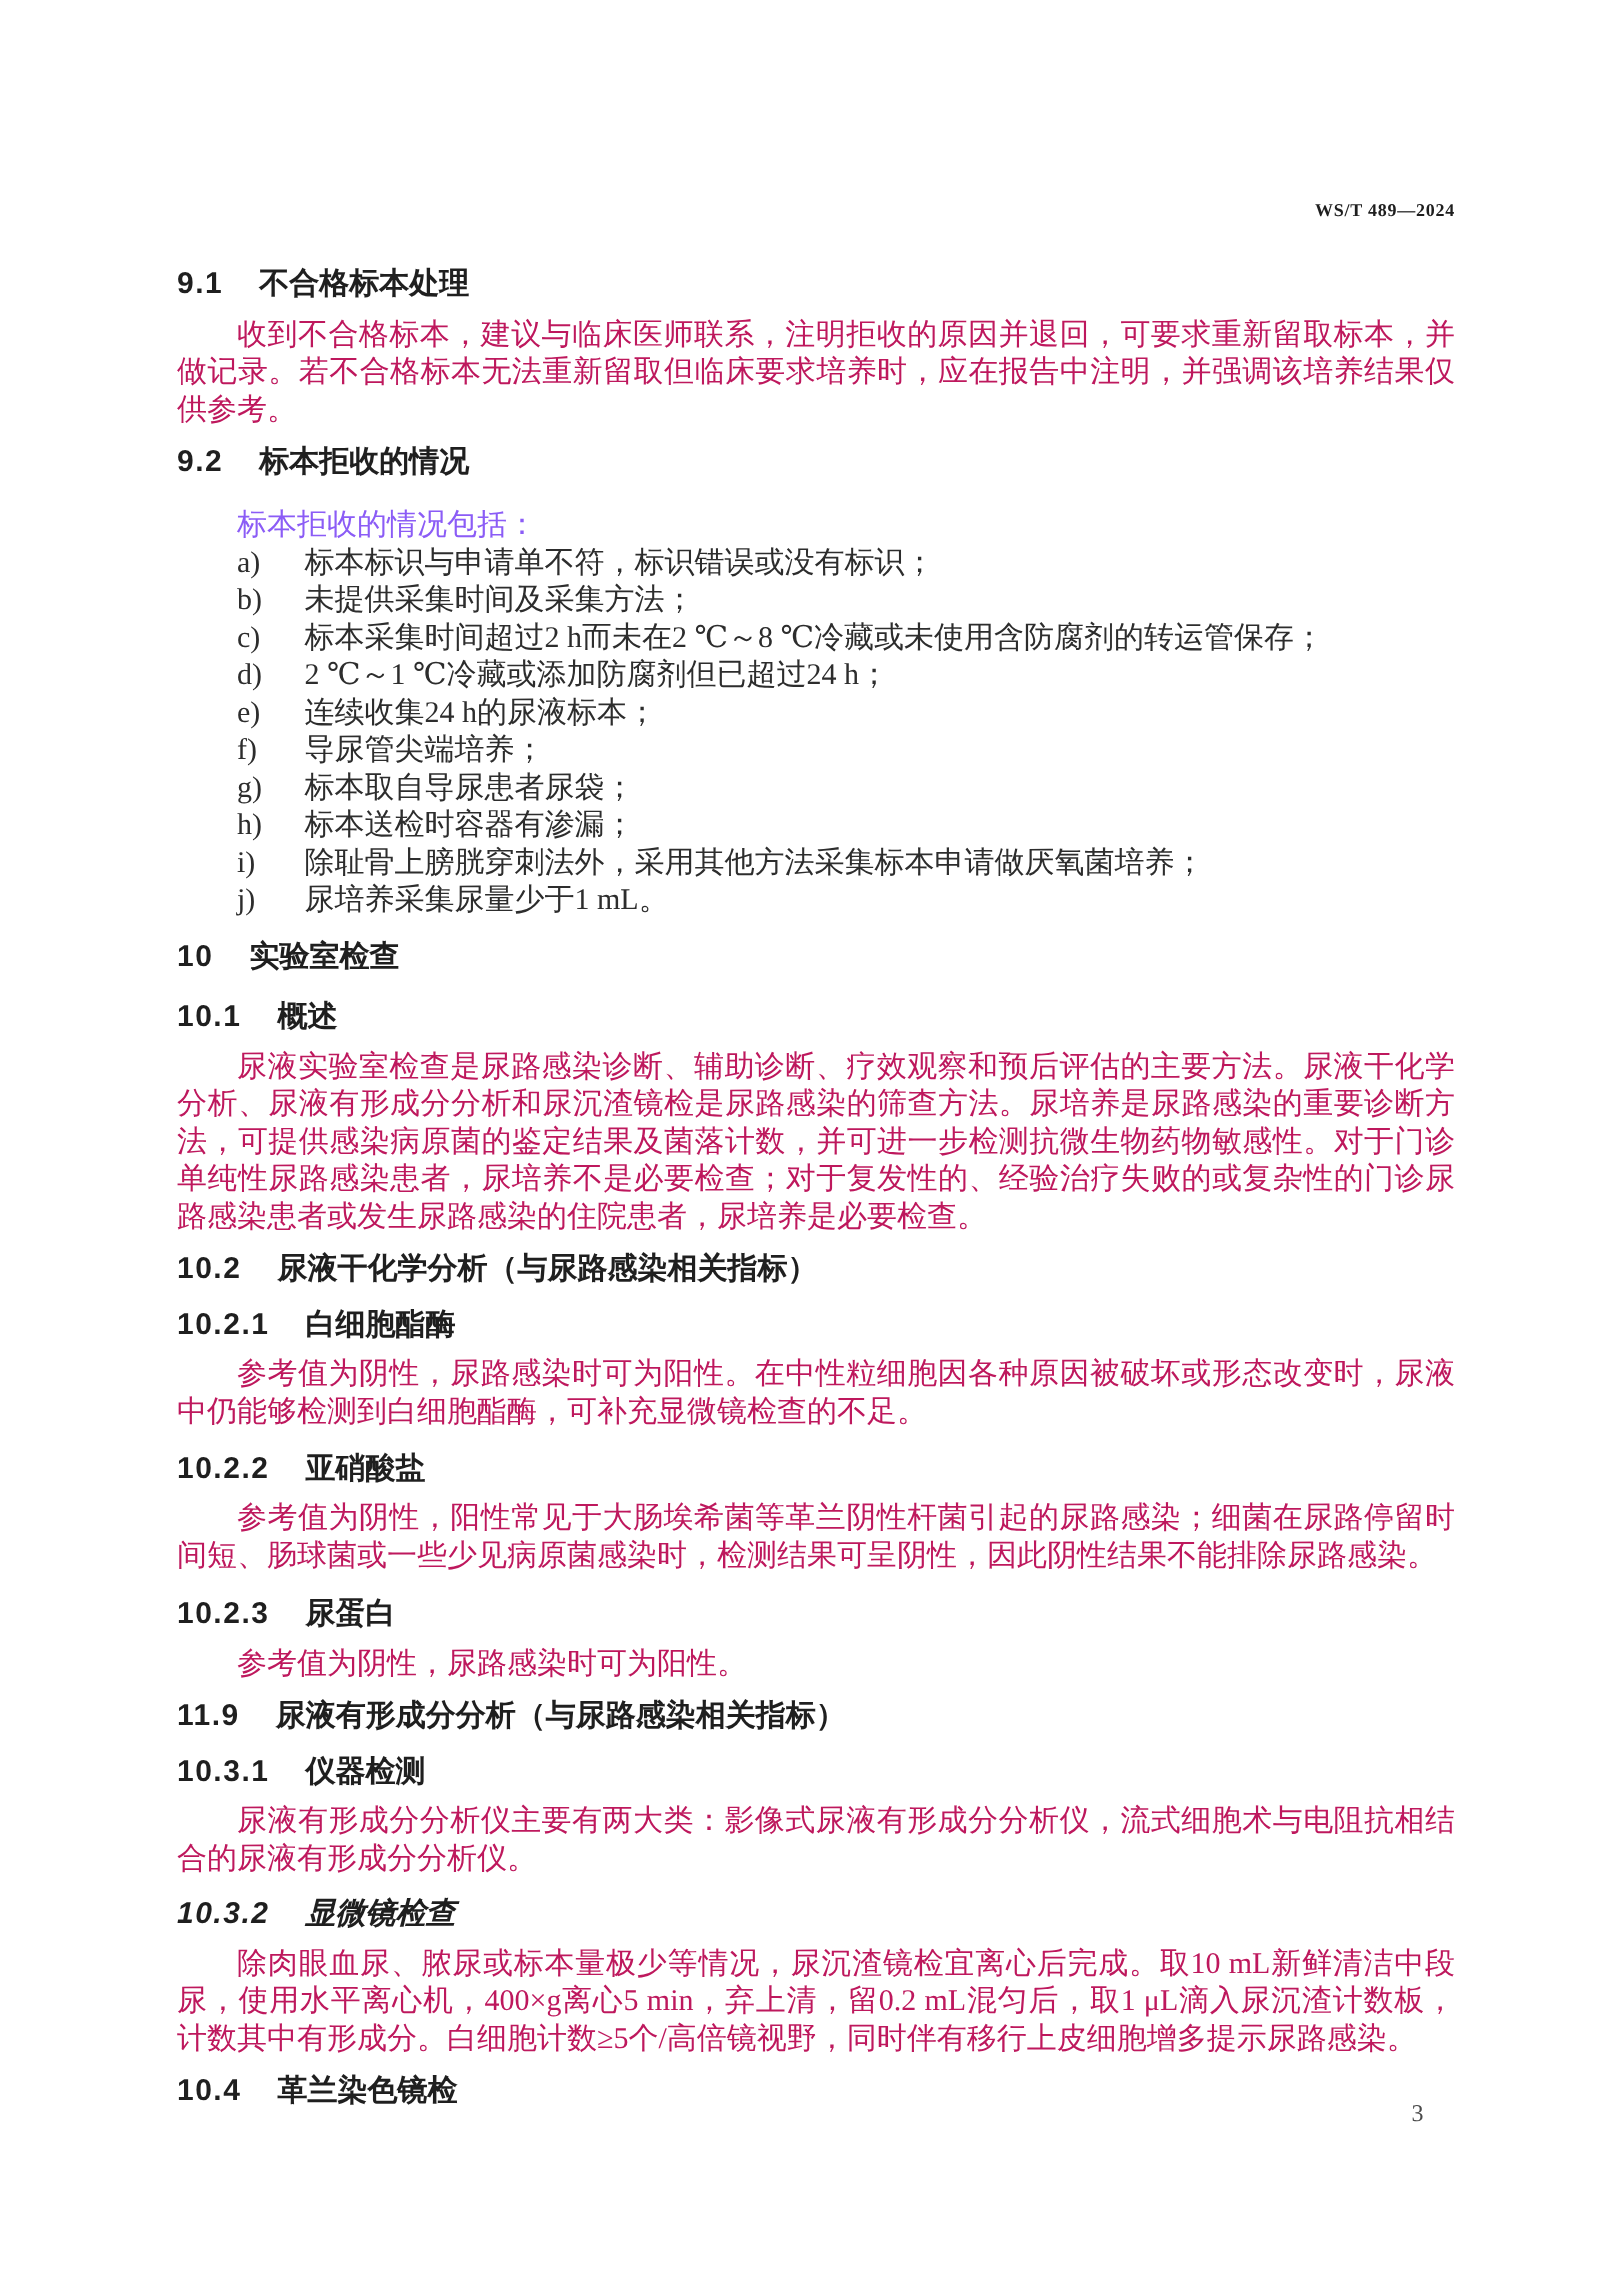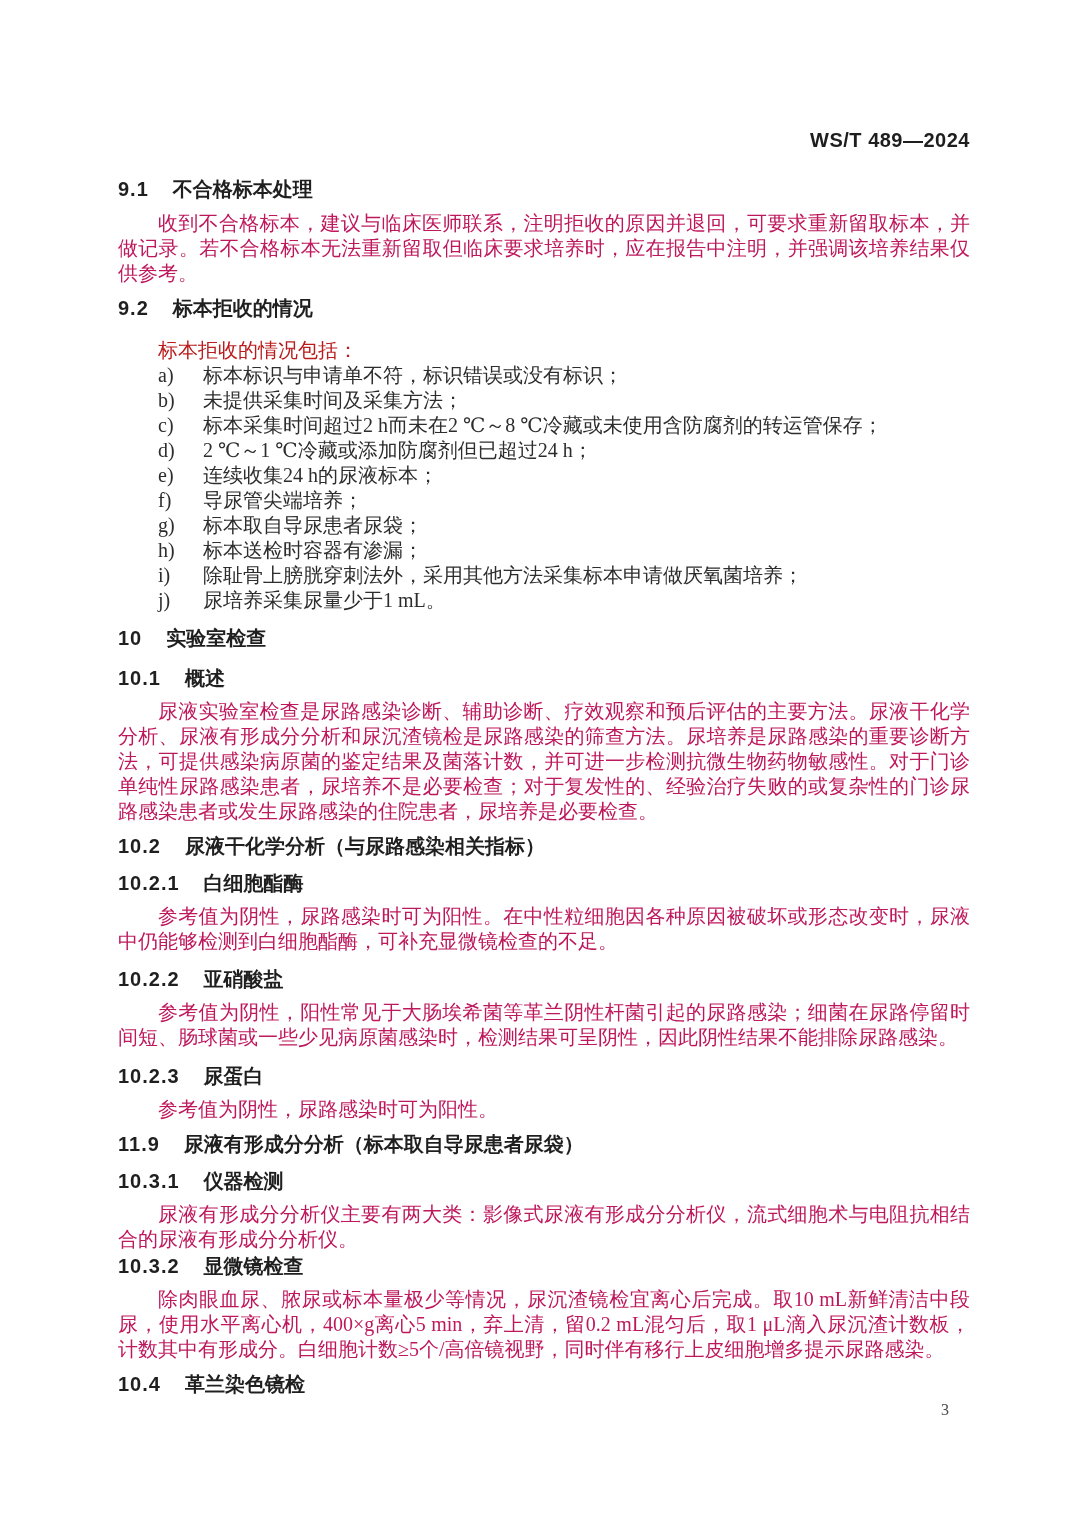--- a/index.html
+++ b/index.html
@@ -14,22 +14,22 @@
   }
   .page {
     position: relative;
     width: 1080px;
     height: 1527px;
     background: #ffffff;
     padding: 130px 110px 0 118px;
   }
   .doc-header {
     text-align: right;
-    font-family: Liberation Sans, sans-serif;
-    font-size: 20px;
+    font-family: Liberation Serif, serif;
+    font-size: 12px;
     font-weight: 600;
     color: #1e1e1e;
     letter-spacing: 0.5px;
     line-height: 20px;
   }
   h2.sec, h3.sec, h4.sec {
     font-family: "Liberation Sans", "DejaVu Sans", sans-serif;
     font-weight: 700;
     font-size: 20px;
     line-height: 27px;
@@ -41,21 +41,21 @@
     font-size: 20px;
     line-height: 25px;
     text-align: justify;
     text-indent: 2em;
     color: #be185d;
   }
   p.intro-text {
     font-size: 20px;
     line-height: 25px;
     text-indent: 2em;
-    color: #b91c1c;
+    color: #8b5cf6;
   }
   ul.reject-list { list-style: none; }
   ul.reject-list li {
     position: relative;
     font-size: 20px;
     line-height: 25px;
     padding-left: 85px;
     text-align: justify;
     color: #2d2d2d;
   }
@@ -63,21 +63,21 @@
     position: absolute;
     left: 40px;
     top: 0;
   }
   
   .mt26 { margin-top: 26px; }
   .mt25 { margin-top: 13px; }
   .mt16 { margin-top: 16px; }
   .mt13 { margin-top: 13px; }
   .mt12 { margin-top: 12px; }
-  .mt11 { margin-top: 1px; }
+  .mt11 { margin-top: 11px; font-style: italic; }
   .mt10 { margin-top: 10px; }
   .mt9  { margin-top: 9px; }
   .mt8  { margin-top: 8px; }
   .mt7  { margin-top: 7px; }
   .page-number {
     position: absolute;
     left: 941px;
     top: 1401px;
     font-size: 16px;
     color: #4a4a4a;
@@ -136,21 +136,21 @@
     <span class="sec-num">10.2.2</span><span>亚硝酸盐</span>
   </h4>
   <p class="body-text mt7">参考值为阴性，阳性常见于大肠埃希菌等革兰阴性杆菌引起的尿路感染；细菌在尿路停留时间短、肠球菌或一些少见病原菌感染时，检测结果可呈阴性，因此阴性结果不能排除尿路感染。</p>
 
   <h4 class="sec mt13">
     <span class="sec-num">10.2.3</span><span>尿蛋白</span>
   </h4>
   <p class="body-text mt7">参考值为阴性，尿路感染时可为阳性。</p>
 
   <h3 class="sec mt9">
-    <span class="sec-num">11.9</span><span>尿液有形成分分析（标本取自导尿患者尿袋）</span>
+    <span class="sec-num">11.9</span><span>尿液有形成分分析（与尿路感染相关指标）</span>
   </h3>
 
   <h4 class="sec mt10">
     <span class="sec-num">10.3.1</span><span>仪器检测</span>
   </h4>
   <p class="body-text mt7">尿液有形成分分析仪主要有两大类：影像式尿液有形成分分析仪，流式细胞术与电阻抗相结合的尿液有形成分分析仪。</p>
 
   <h4 class="sec mt11">
     <span class="sec-num">10.3.2</span><span>显微镜检查</span>
   </h4>

